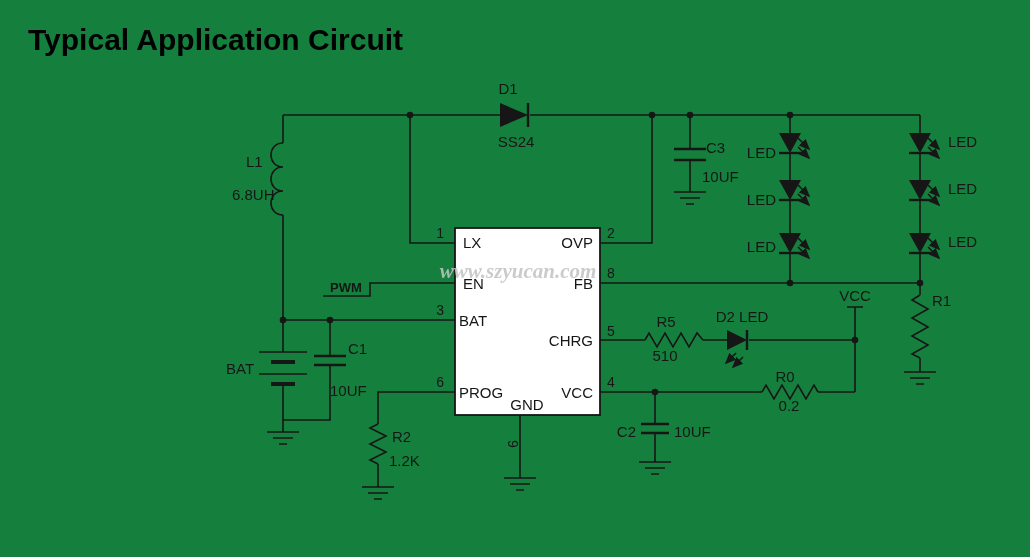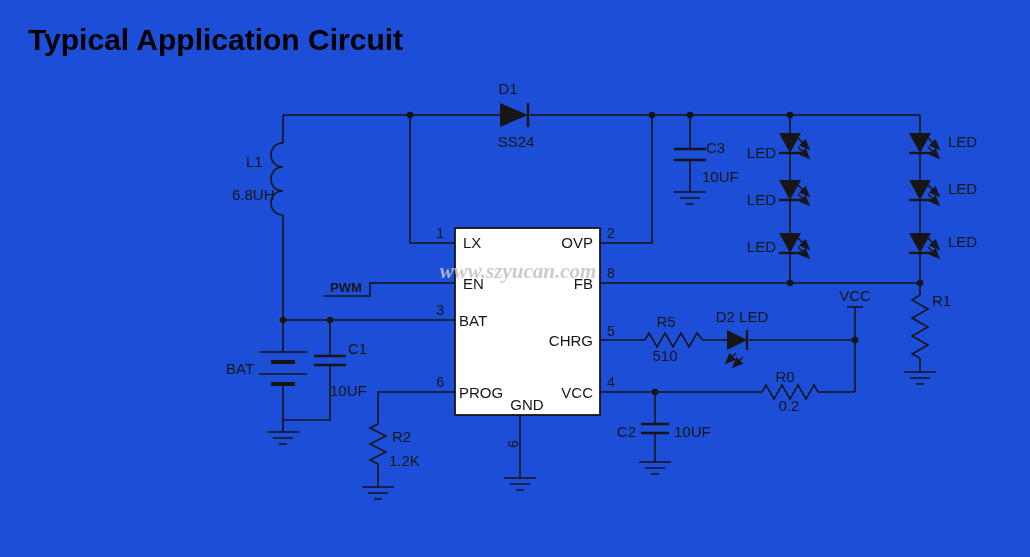--- a/index.html
+++ b/index.html
@@ -1,16 +1,16 @@
 <!DOCTYPE html>
 <html><head>
 <meta charset="utf-8">
 <style>
   html,body{margin:0;padding:0;background:#ffffff;}
-  .stage{position:relative;width:1030px;height:557px;background:#1d4ed8;overflow:hidden;}
+  .stage{position:relative;width:1030px;height:557px;background:#15803d;overflow:hidden;}
   svg{display:block;}
   .title{font-family:"Liberation Sans",sans-serif;font-size:30px;font-weight:bold;fill:#000000;}
   .lbl{font-family:"Liberation Sans",sans-serif;font-size:15px;fill:#161616;}
   .pin{font-family:"Liberation Sans",sans-serif;font-size:15px;fill:#161616;}
   .num{font-family:"Liberation Sans",sans-serif;font-size:14px;fill:#161616;}
   .pwm{font-family:"Liberation Sans",sans-serif;font-size:13px;font-weight:bold;fill:#161616;}
   .wm{font-family:"Liberation Serif",serif;font-size:21px;font-style:italic;font-weight:bold;fill:#c3c3c3;opacity:0.85;}
   .w{stroke:#161616;stroke-width:1.6;fill:none;}
   .w2{stroke:#161616;stroke-width:2.4;fill:none;}
   .w4{stroke:#161616;stroke-width:4;fill:none;}

